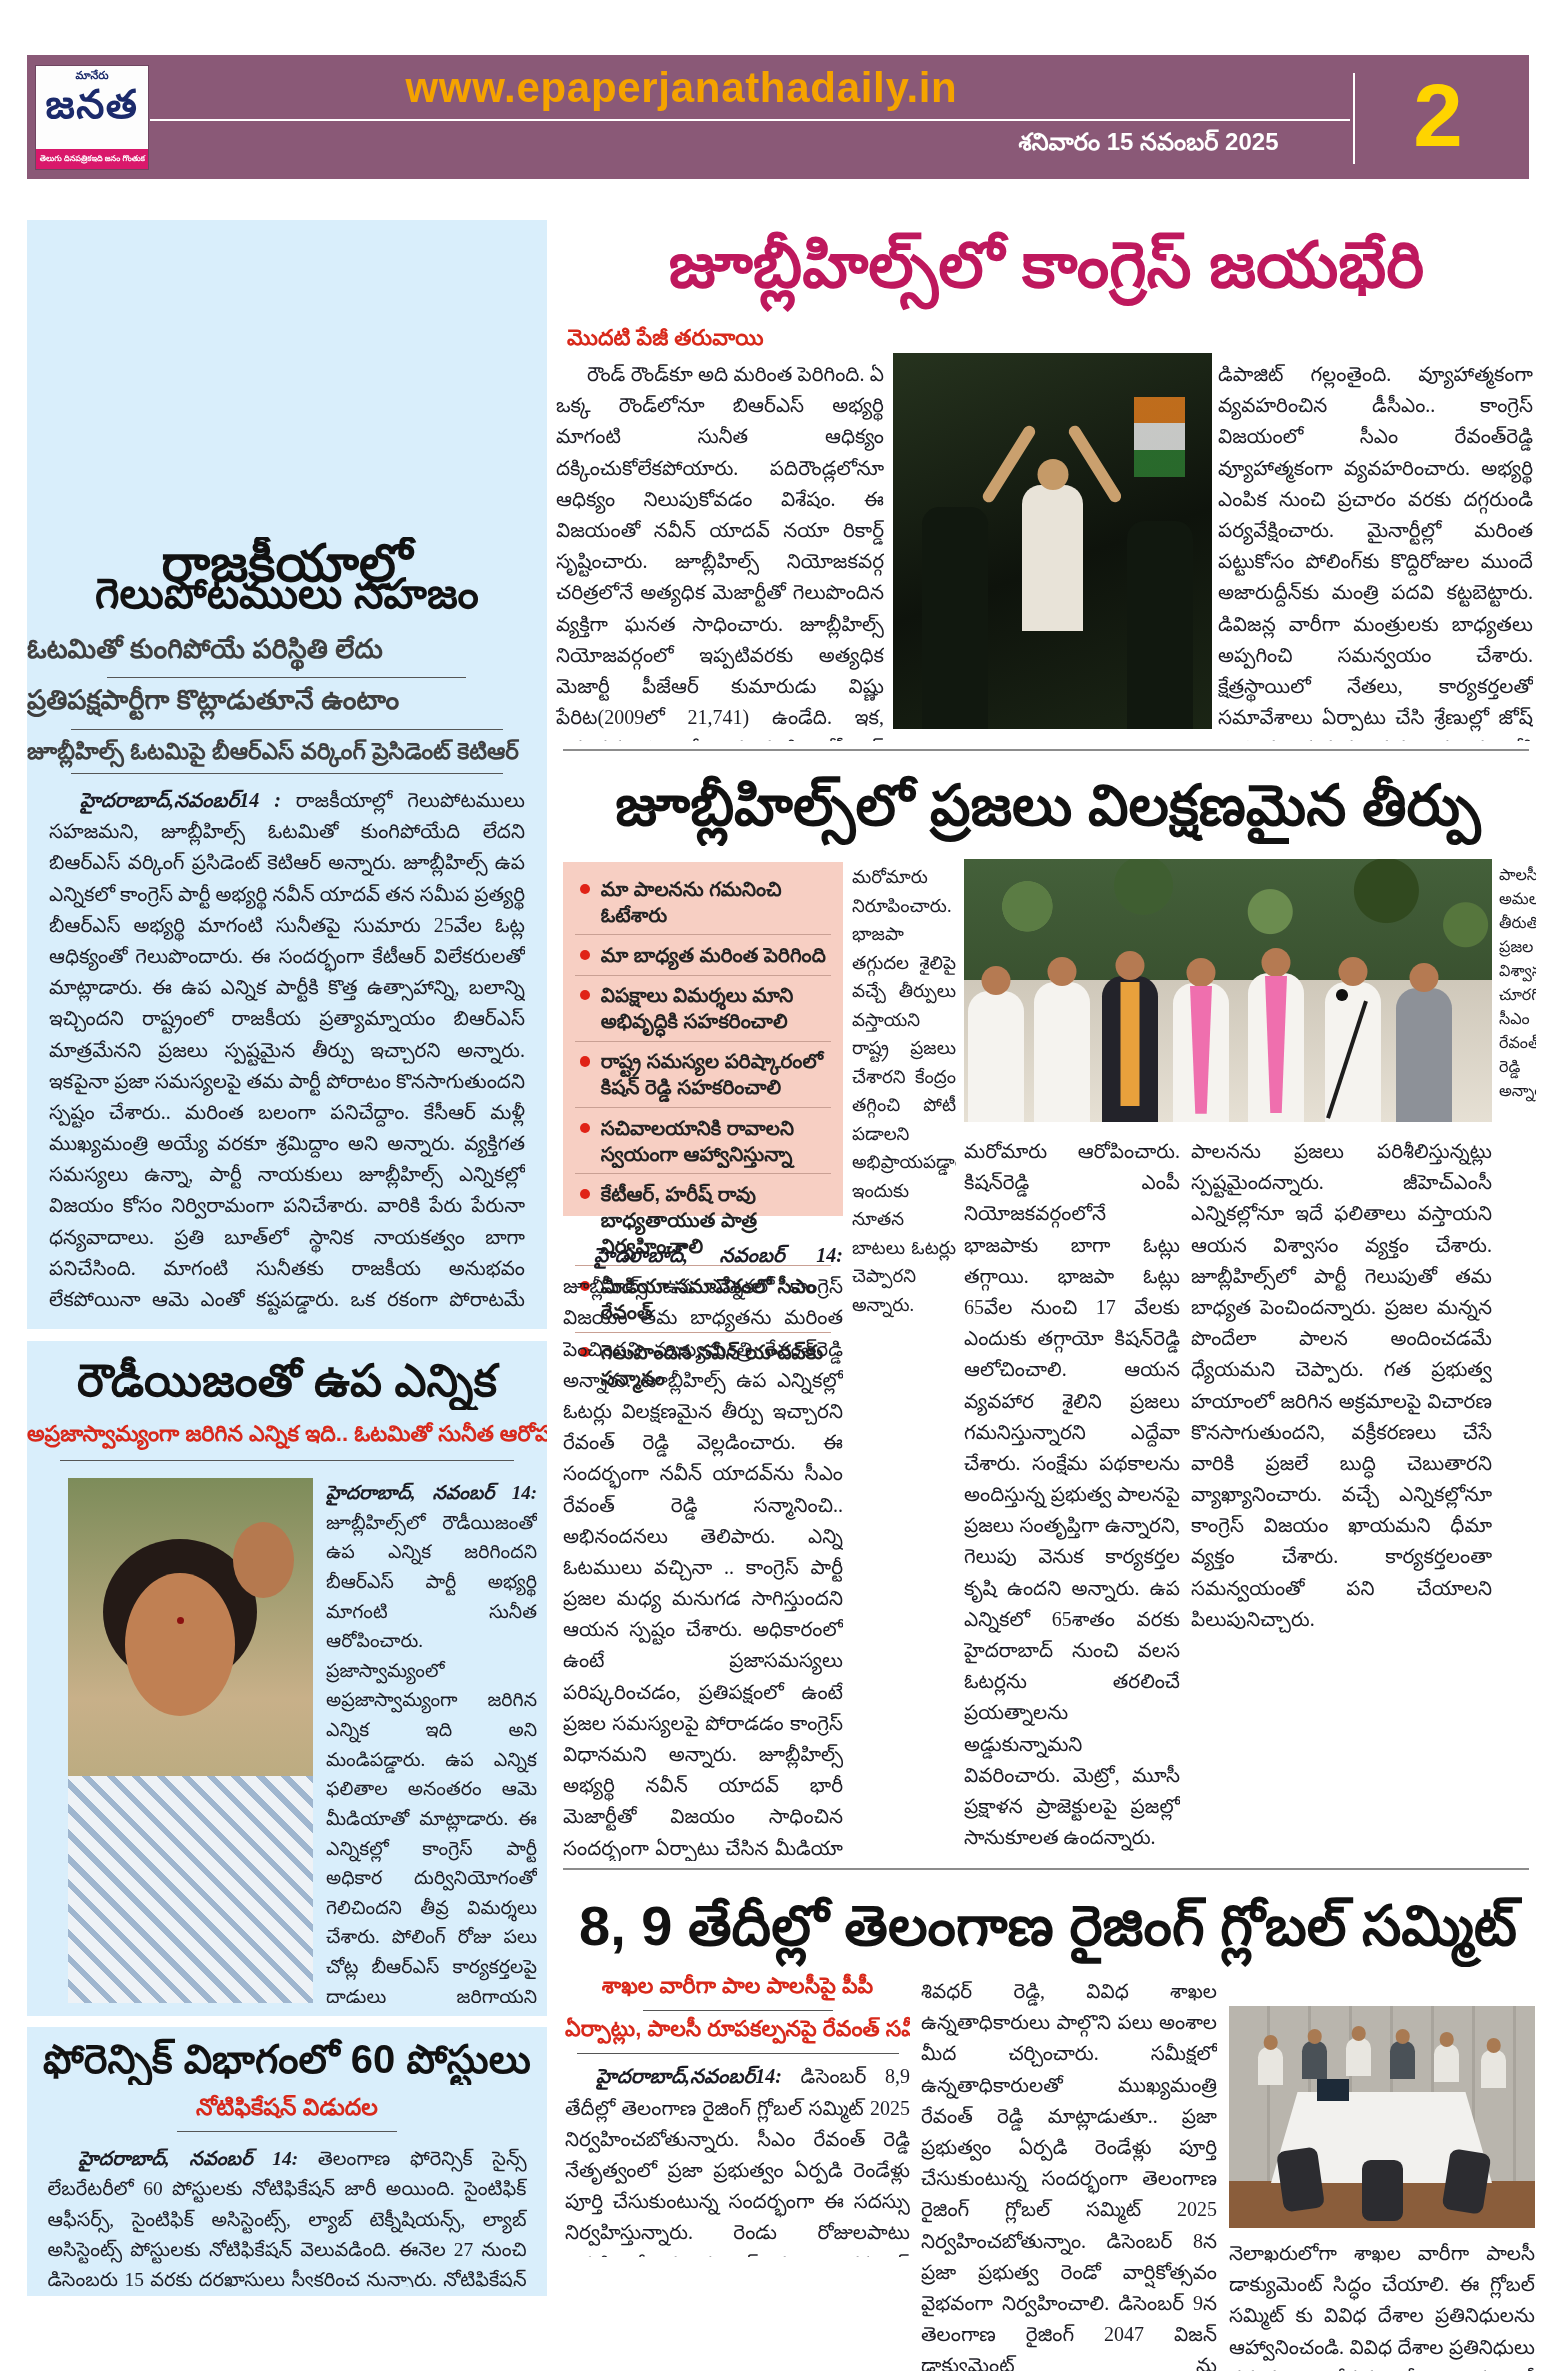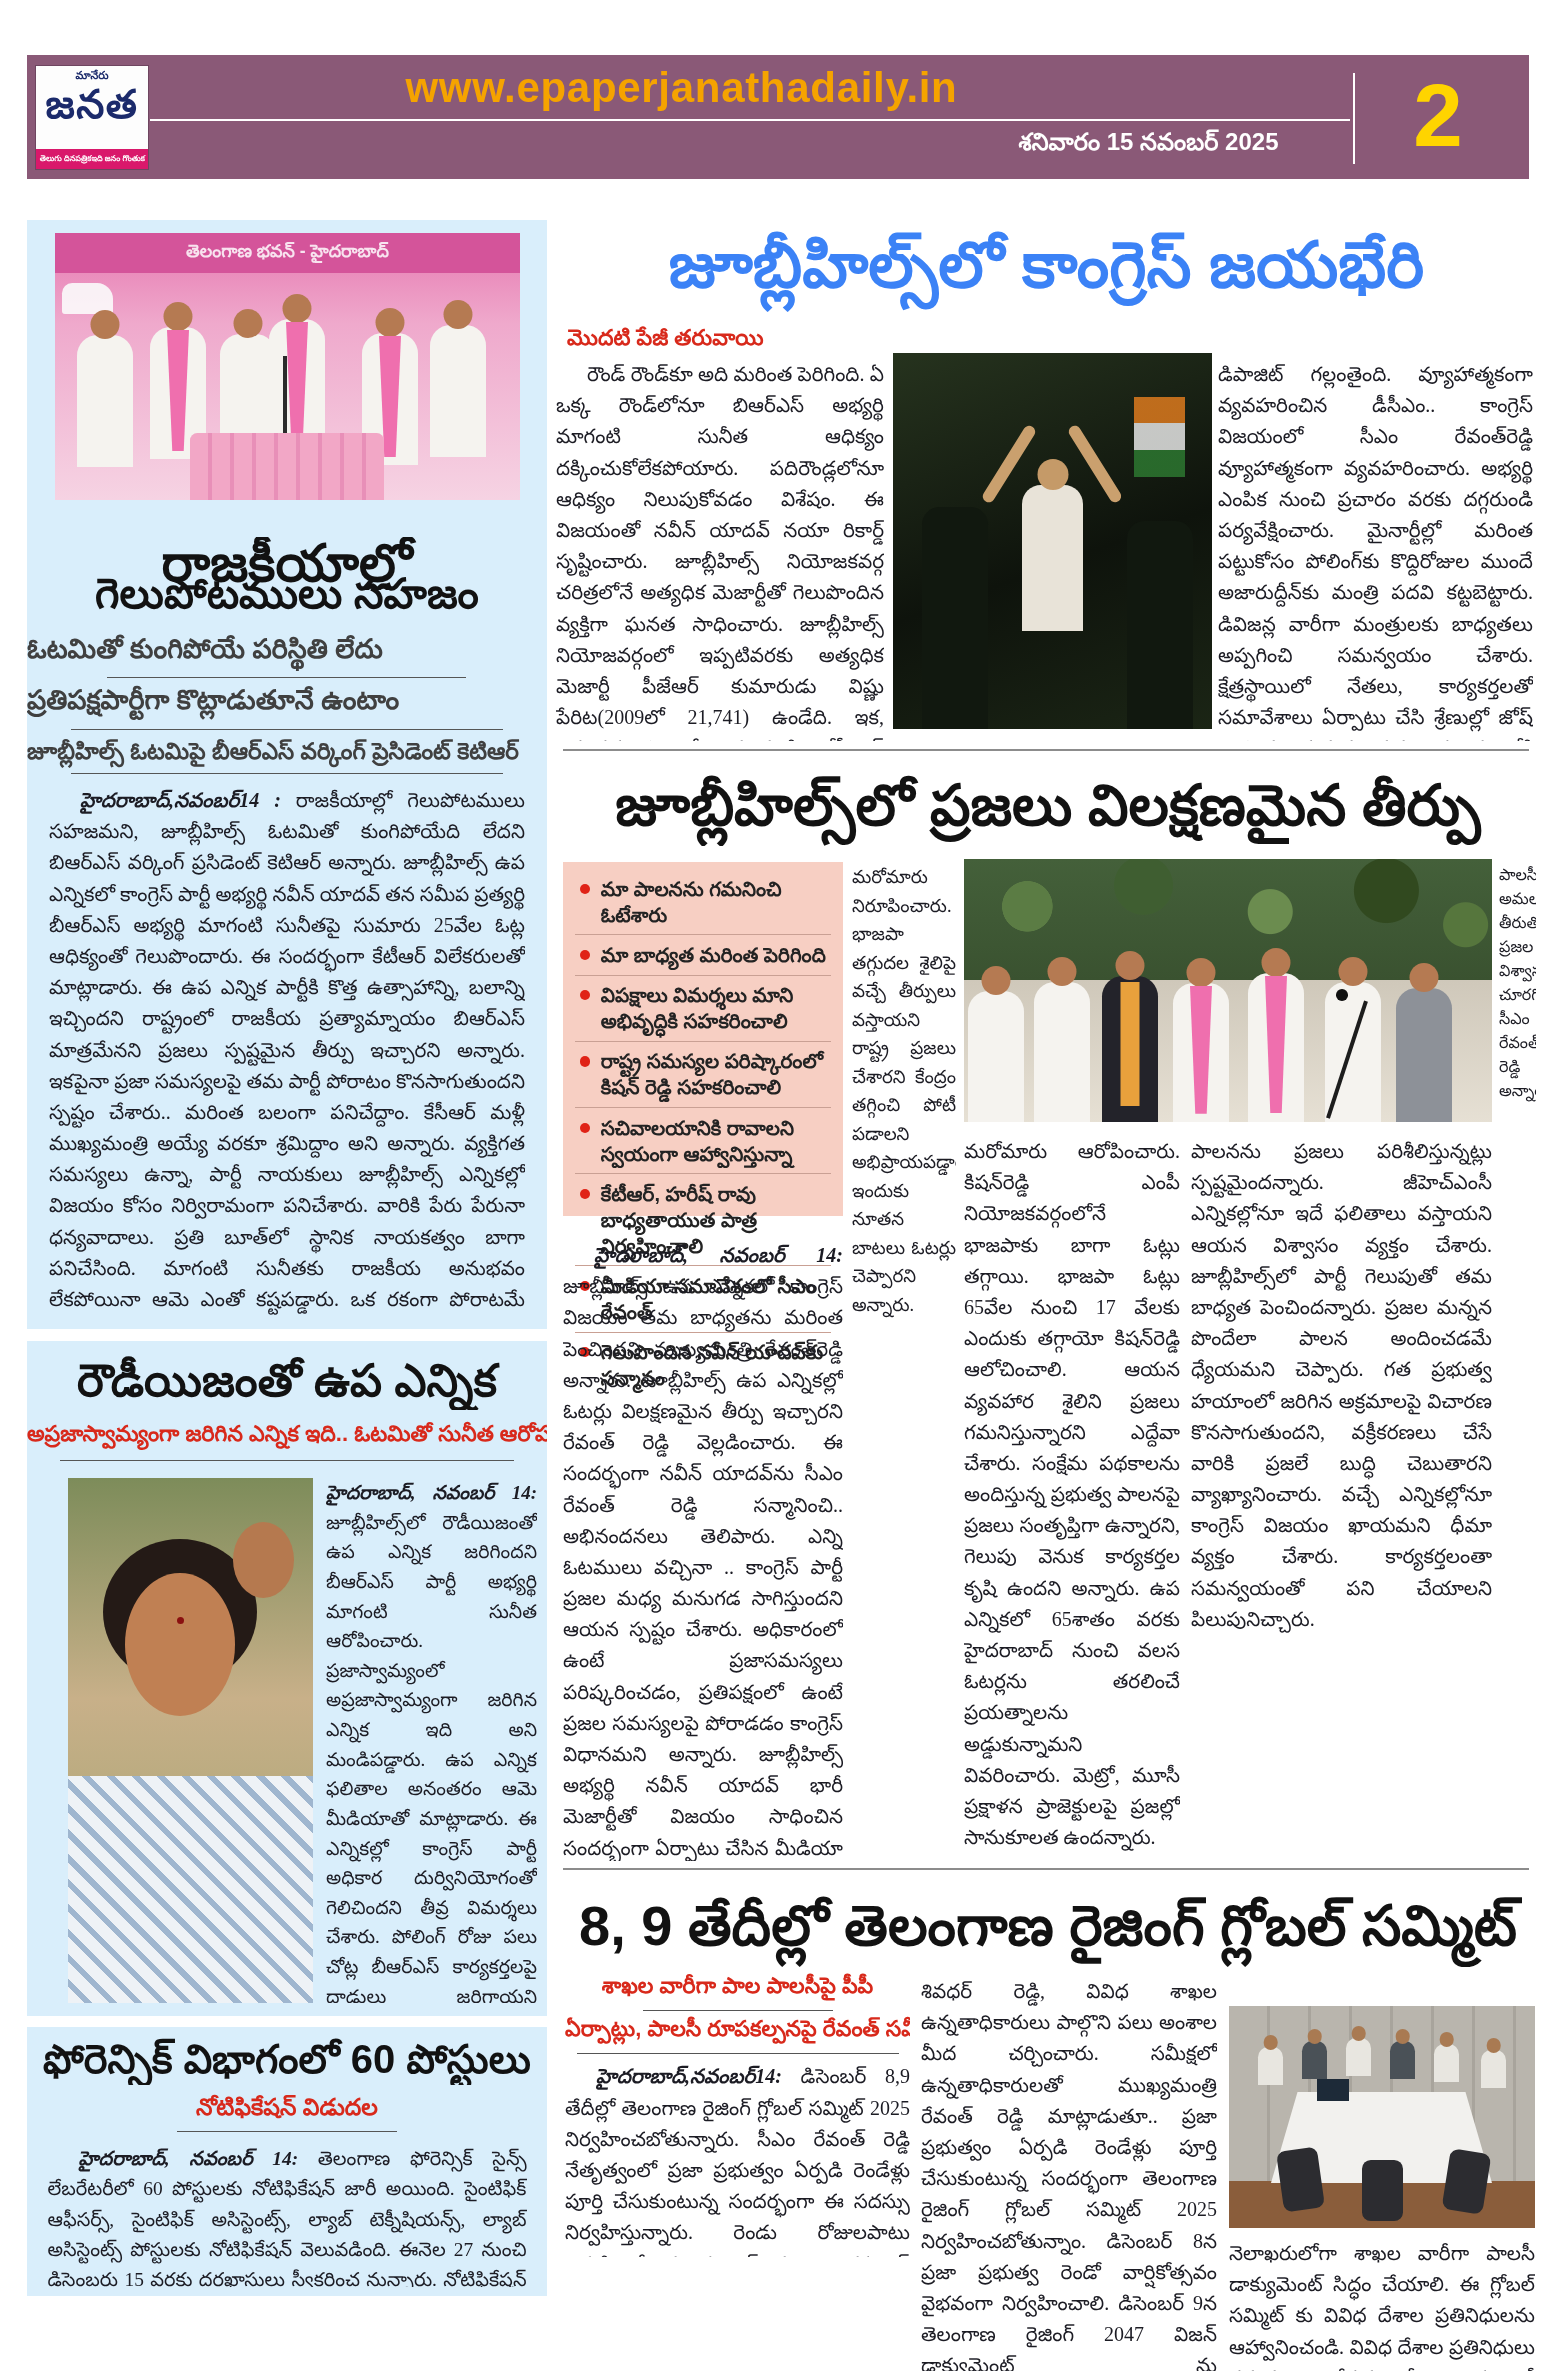--- a/index.html
+++ b/index.html
@@ -26,21 +26,21 @@
   .mast-vline{position:absolute;left:1326px;top:17.6px;width:2.2px;height:91px;background:#ffffff;}
   .mast-page{position:absolute;left:1345px;top:1.5px;width:132px;height:117px;text-align:center;
              font:900 89px/117px "Liberation Sans",sans-serif;color:#ffd400;}
 
   
   .bluebox{position:absolute;left:27px;width:520px;background:#d9eefb;}
   .pinkbox{position:absolute;background:#f7cfc3;}
 
   .headline{font-family:"Liberation Sans",sans-serif;font-weight:800;color:#121212;
             text-align:center;white-space:nowrap;overflow:hidden;}
-  .redhead{color:#3b82f6;}
+  .redhead{color:#be185d;}
   .strap-red{color:#d8291b;font-weight:700;font-family:"Liberation Sans",sans-serif;text-align:center;
              white-space:nowrap;overflow:hidden;}
   .strap-navy{color:#404040;font-weight:700;font-family:"Liberation Sans",sans-serif;text-align:left;
               white-space:nowrap;overflow:hidden;}
   .bodytxt{font-family:"Liberation Serif",serif;font-size:20px;line-height:1.56;text-align:justify;
            color:#1c1c24;overflow:hidden;}
   .bodytxt .dl{font-weight:700;font-style:italic;}
   .indent{text-indent:31px;margin:0;}
 
   
@@ -133,34 +133,20 @@
       </div>
     </div>
     <div class="mast-url">www.epaperjanathadaily.in</div>
     <div class="mast-rule"></div>
     <div class="mast-date">శనివారం 15 నవంబర్ 2025</div>
     <div class="mast-vline"></div>
     <div class="mast-page">2</div>
   </header>
 
   <section class="bluebox" style="top:220px;height:1109px;">
-    <div class="photo photo1" style="left:28px;top:13px;width:465px;height:267px;">
-      <div class="p1-banner">
-        <span>తెలంగాణ భవన్ - హైదరాబాద్</span>
-      </div>
-      <div class="p1-car"></div>
-      <div class="person" style="left:22px;top:102px;"></div>
-      <div class="person scarf" style="left:95px;top:94px;"></div>
-      <div class="person" style="left:165px;top:101px;"></div>
-      <div class="person scarf" style="left:214px;top:86px;"></div>
-      <div class="person scarf" style="left:307px;top:100px;"></div>
-      <div class="person" style="left:375px;top:92px;"></div>
-      <div class="p1-mic"></div>
-      <div class="p1-table"></div>
-    </div>
     <div class="headline" style="position:absolute;left:0;top:294px;width:100%;font-size:52px;line-height:53px;margin-top:23px;">రాజకీయాల్లో</div>
     <div class="headline" style="position:absolute;left:0;top:347px;width:100%;font-size:42px;line-height:53px;">గెలుపోటములు సహజం</div>
     <div class="strap-navy" style="position:absolute;left:0;top:414px;width:100%;font-size:27px;">ఓటమితో కుంగిపోయే పరిస్థితి లేదు</div>
     <div class="thinline" style="left:80px;top:457px;width:359px;"></div>
     <div class="strap-navy" style="position:absolute;left:0;top:465px;width:100%;font-size:27px;">ప్రతిపక్షపార్టీగా కొట్లాడుతూనే ఉంటాం</div>
     <div class="thinline" style="left:44px;top:509px;width:432px;"></div>
     <div class="strap-navy" style="position:absolute;left:0;top:518px;width:100%;font-size:23px;">జూబ్లీహిల్స్ ఓటమిపై బీఆర్ఎస్ వర్కింగ్ ప్రెసిడెంట్ కెటిఆర్</div>
     <div class="thinline" style="left:44px;top:553px;width:432px;"></div>
     <div class="bodytxt" style="position:absolute;left:22px;top:565px;width:476px;height:531px;">
       <p class="indent"><b class="dl">హైదరాబాద్,నవంబర్14 :</b>

